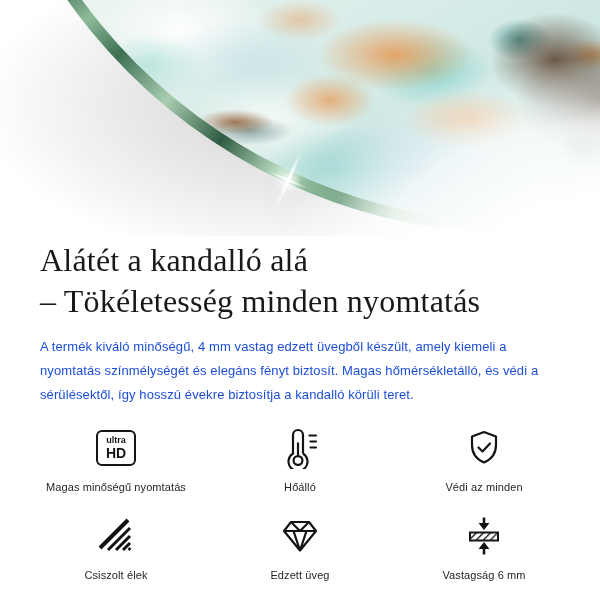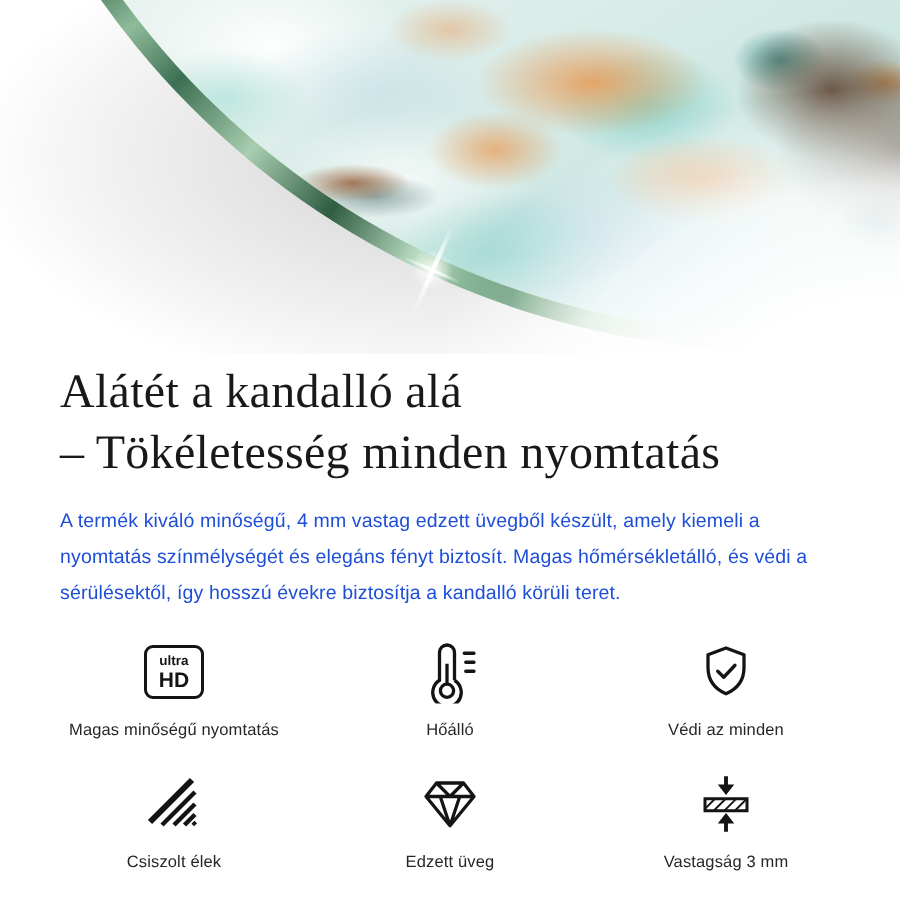--- a/index.html
+++ b/index.html
@@ -156,16 +156,16 @@
             <line x1="0" y1="0" x2="0" y2="5" stroke="#141414" stroke-width="2.6"></line>
           </pattern>
         </defs>
         <line x1="20" y1="1.5" x2="20" y2="8" stroke="#141414" stroke-width="2.6"></line>
         <polygon points="14.5,7 25.5,7 20,14" fill="#141414"></polygon>
         <rect x="6" y="16.5" width="28" height="8" fill="url(#hatch)" stroke="#141414" stroke-width="2"></rect>
         <line x1="20" y1="38.5" x2="20" y2="32" stroke="#141414" stroke-width="2.6"></line>
         <polygon points="14.5,33 25.5,33 20,26" fill="#141414"></polygon>
       </svg>
     </div>
-    <div class="label">Vastagság 3 mm</div>
+    <div class="label">Vastagság 6 mm</div>
   </div>
 
 </div>
 
 </body></html>

